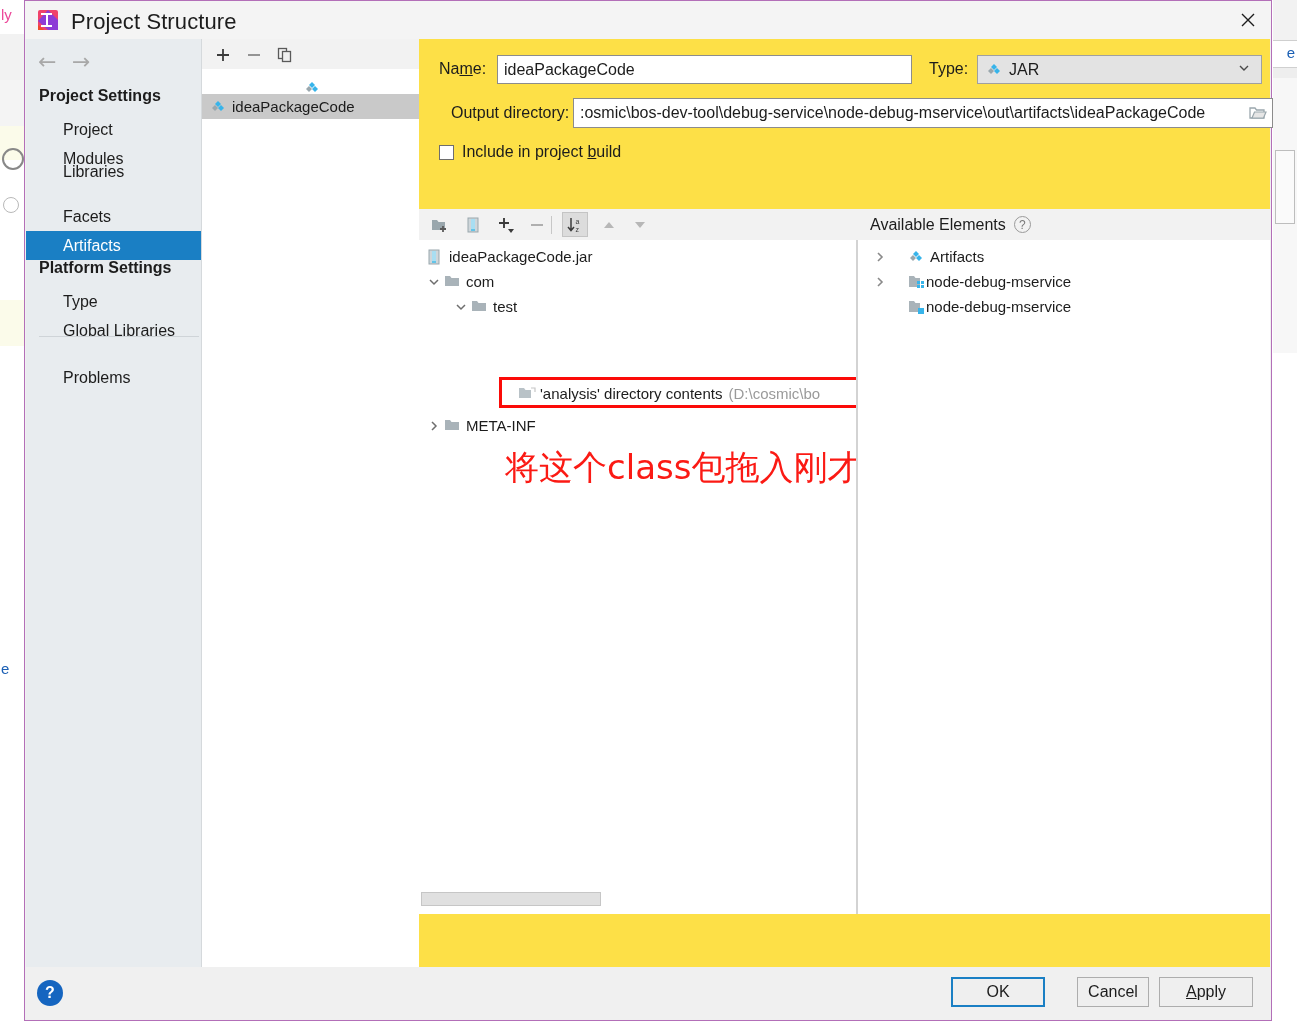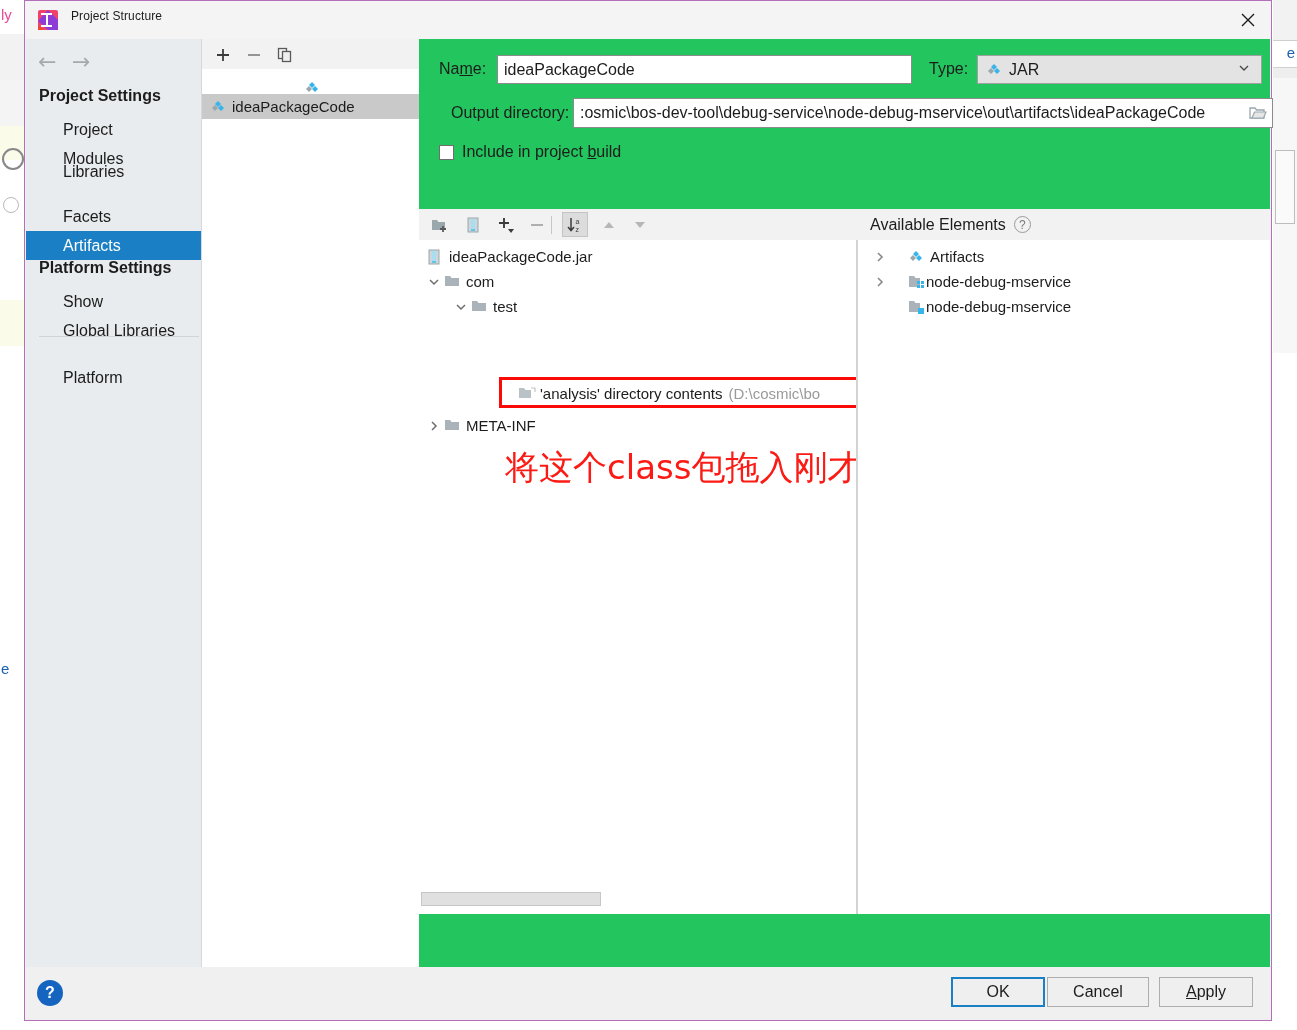--- a/index.html
+++ b/index.html
@@ -55,21 +55,21 @@
   #titlebar {
     position:absolute; left:0; top:0; right:0; height: 38px;
     background: #f4f4f4;
     box-sizing: border-box;
   }
   #title-icon {
     position:absolute; left: 12px; top: 8px; width: 22px; height: 22px;
   }
   #title-text {
     position:absolute; left: 46px; top: 8px;
-    font-size: 12px; color: #1c1c1c; letter-spacing:0.1px;
+    font-size: 22px; color: #1c1c1c; letter-spacing:0.1px;
   }
   #close-btn {
     position:absolute; right: 0px; top: 0px; width: 46px; height: 38px;
     display:flex; align-items:center; justify-content:center;
     cursor:pointer;
   }
   #close-btn svg { display:block; }
 
   
   #settings-pane {
@@ -118,21 +118,21 @@
     position:absolute; left: 0; right:0; height: 25px; cursor:pointer;
     display:flex; align-items:center; padding-left: 8px; box-sizing:border-box;
     font-size: 15px; color:#1c1c1c;
   }
   .art-row.selected { background: #c9c9c9; }
   .art-icon { width:16px; height:16px; margin-right: 6px; flex:none; }
 
   
   #main {
     position:absolute; left: 394px; top: 38px; right:1px; bottom: 52px;
-    background: #22c55e; box-sizing:border-box;
+    background: #fde047; box-sizing:border-box;
   }
 
   .field-label {
     position:absolute; font-size: 16px; color:#1c1c1c;
   }
   .u { text-decoration: underline; }
 
   #name-input {
     position:absolute; left: 78px; top: 16px; width: 415px; height: 29px;
     border: 1px solid #8c8c8c; background:#ffffff; box-sizing:border-box;
@@ -274,21 +274,21 @@
     font-weight:bold;
   }
   .dlg-btn {
     position:absolute; top: 10px; height: 30px;
     background:#efefef; border:1px solid #adadad; box-sizing:border-box;
     font-size: 16px; color:#1c1c1c; cursor:pointer;
     display:flex; align-items:center; justify-content:center;
     font-family: inherit;
   }
   #btn-ok     { right: 225px; width: 94px; border:2px solid #1a7fc4; }
-  #btn-cancel { right: 121px; width: 102px; }
+  #btn-cancel { right: 121px; width: 72px; }
   #btn-apply  { right: 17px;  width: 94px; }
 
   
   #pane-bottom-line {
     position:absolute; left:1px; right:1px; bottom: 52px; height:1px; background:#dedede;
   }
 </style>
 </head>
 <body>
 
@@ -345,25 +345,25 @@
     </div>
 
     <div class="settings-group" style="top:48px;">Project Settings</div>
     <div class="settings-item" style="top:76px;">Project</div>
     <div class="settings-item" style="top:105px;">Modules</div>
     <div class="settings-item" style="top:118px;">Libraries</div>
     <div class="settings-item" style="top:163px;">Facets</div>
     <div class="settings-item selected" style="top:192px;">Artifacts</div>
 
     <div class="settings-group" style="top:220px;">Platform Settings</div>
-    <div class="settings-item" style="top:248px;">Show</div>
+    <div class="settings-item" style="top:248px;">Type</div>
     <div class="settings-item" style="top:277px;">Global Libraries</div>
 
     <div id="settings-divider"></div>
-    <div class="settings-item" style="top:324px;">Platform</div>
+    <div class="settings-item" style="top:324px;">Problems</div>
   </div>
 
   <div id="artifacts-pane">
     <div id="artifacts-toolbar">
       <div class="art-tb-btn" id="art-add">
         <svg width="16" height="16" viewBox="0 0 16 16">
             <path d="M8 2 L8 14 M2 8 L14 8" stroke="#3c3c3c" stroke-width="1.8"></path>
           </svg>
       </div>
       <div class="art-tb-btn" id="art-del">

